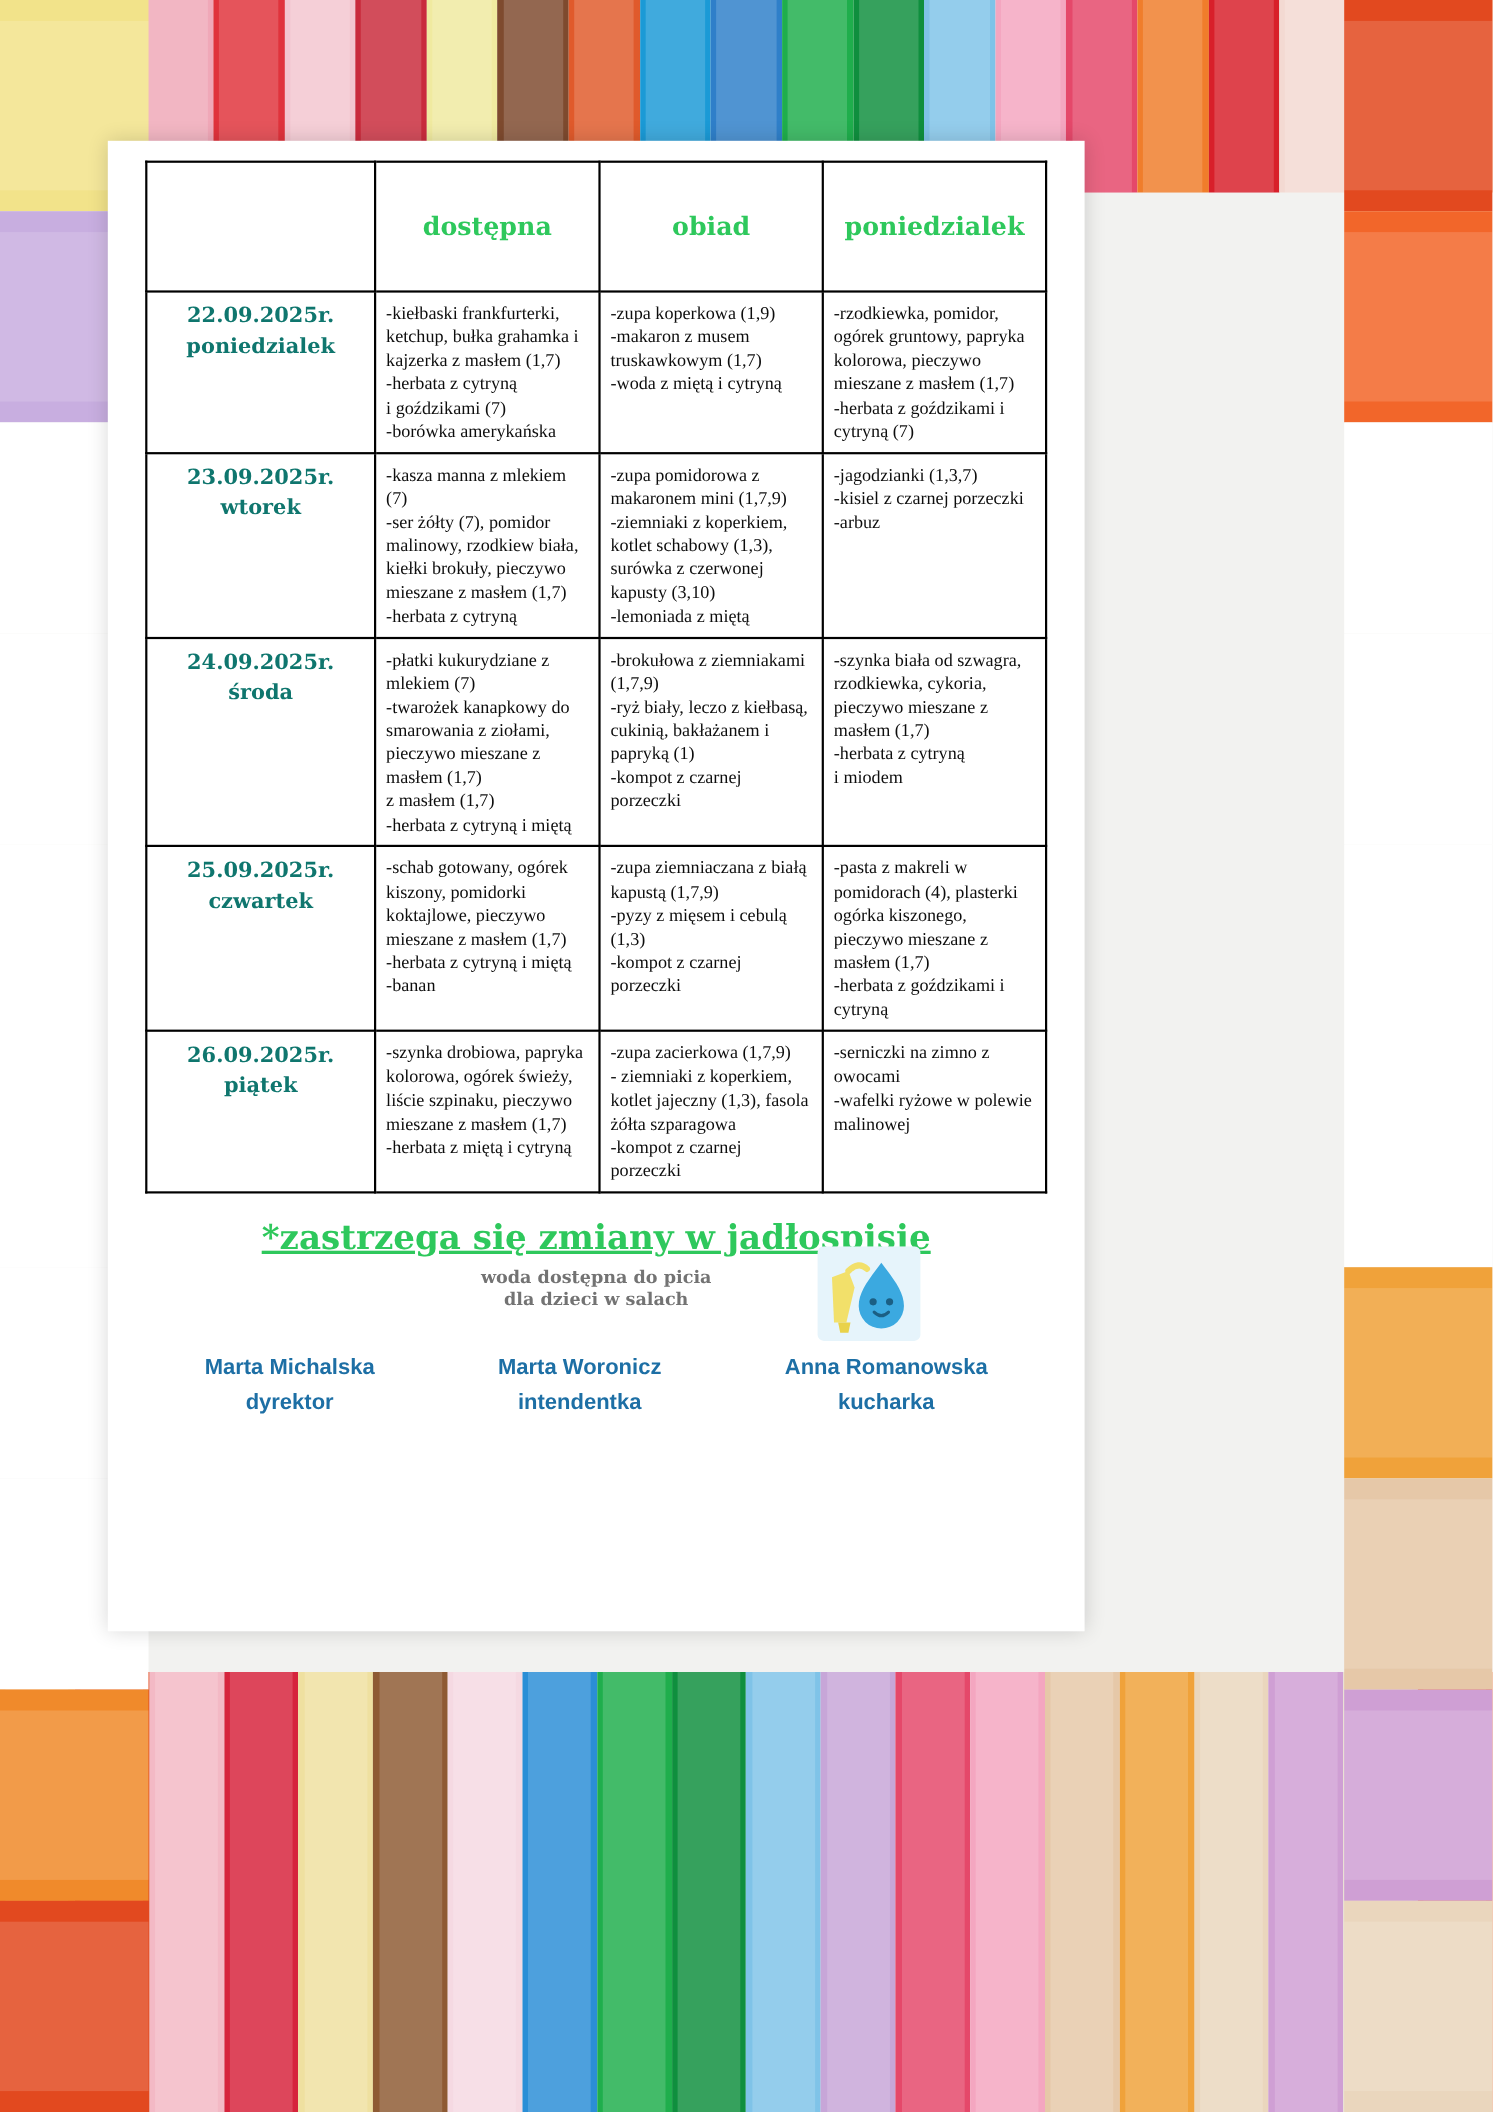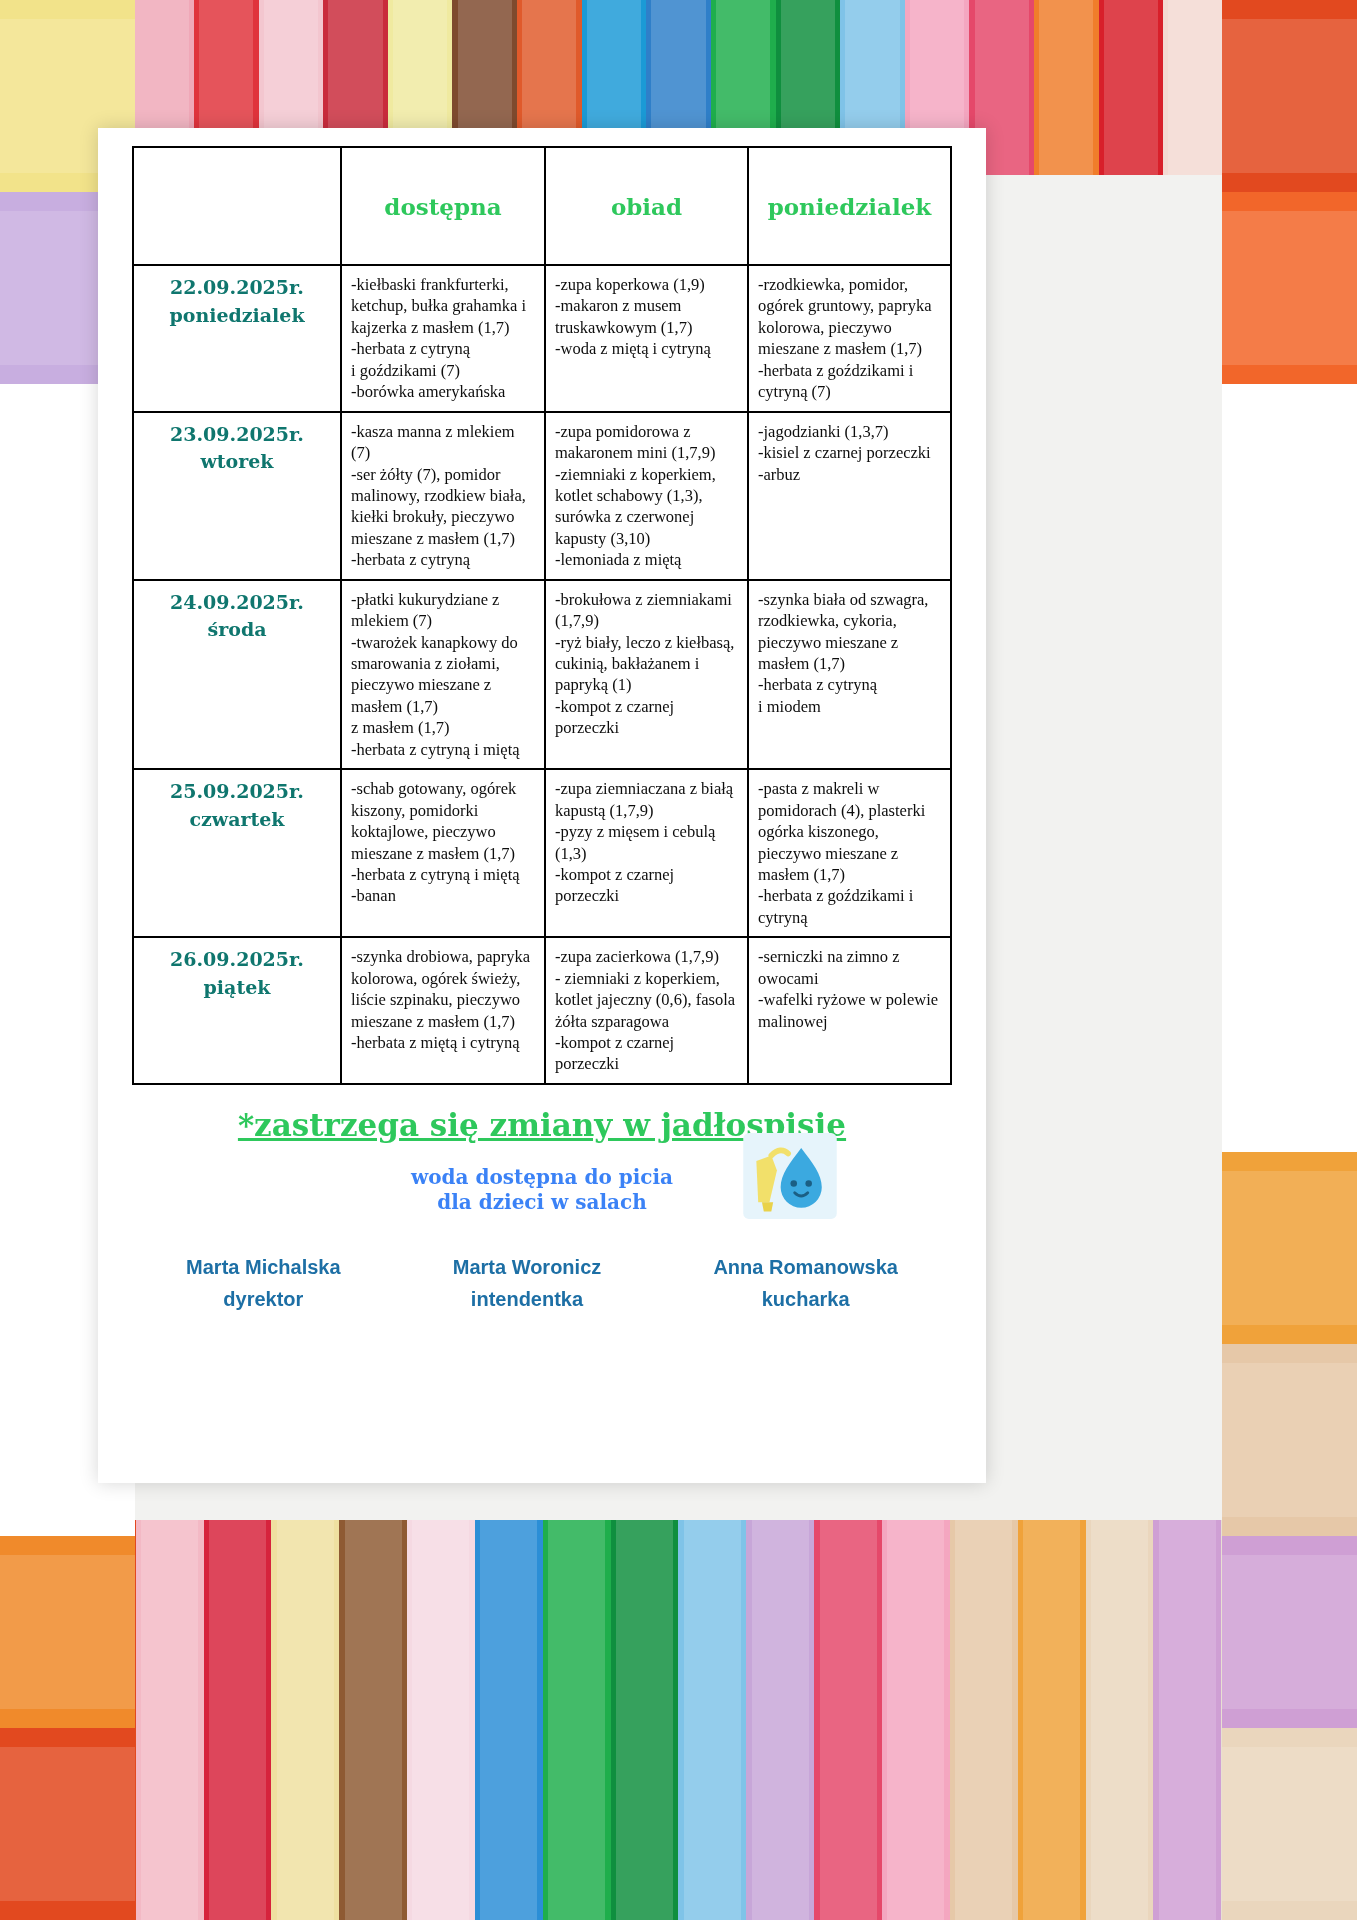--- a/index.html
+++ b/index.html
@@ -154,26 +154,26 @@
   }
   #note .star {
     color: #2ec85c;
     font-family: "DejaVu Serif", serif;
     font-weight: bold;
     font-size: 31px;
     text-decoration: underline;
     display: inline-block;
   }
   #note .water {
-    color: #3b82f6;
+    color: #737373;
     font-family: "DejaVu Serif", serif;
     font-weight: bold;
-    font-size: 20px;
+    font-size: 16px;
     line-height: 1.25;
-    margin-top: 22px;
+    margin-top: 8px;
     white-space: pre-line;
   }
   #drop {
     position: absolute;
     right: 148px;
     top: 26px;
     width: 96px;
     height: 86px;
   }
 
@@ -350,21 +350,21 @@
 -herbata z goździkami i cytryną</td>
         </tr>
         <tr>
           <td class="daycell">
             <div>26.09.2025r.</div>
             <div>piątek</div>
           </td>
           <td class="meal">-szynka drobiowa, papryka kolorowa, ogórek świeży, liście szpinaku, pieczywo mieszane z masłem (1,7)
 -herbata z miętą i cytryną</td>
           <td class="meal">-zupa zacierkowa (1,7,9)
-- ziemniaki z koperkiem, kotlet jajeczny (0,6), fasola żółta szparagowa
+- ziemniaki z koperkiem, kotlet jajeczny (1,3), fasola żółta szparagowa
 -kompot z czarnej porzeczki</td>
           <td class="meal">-serniczki na zimno z owocami
 -wafelki ryżowe w polewie malinowej</td>
         </tr>
       </tbody>
     </table>
 
     <div id="note">
       <div class="star">*zastrzega się zmiany w jadłospisie</div>
       <div class="water">woda dostępna do picia

